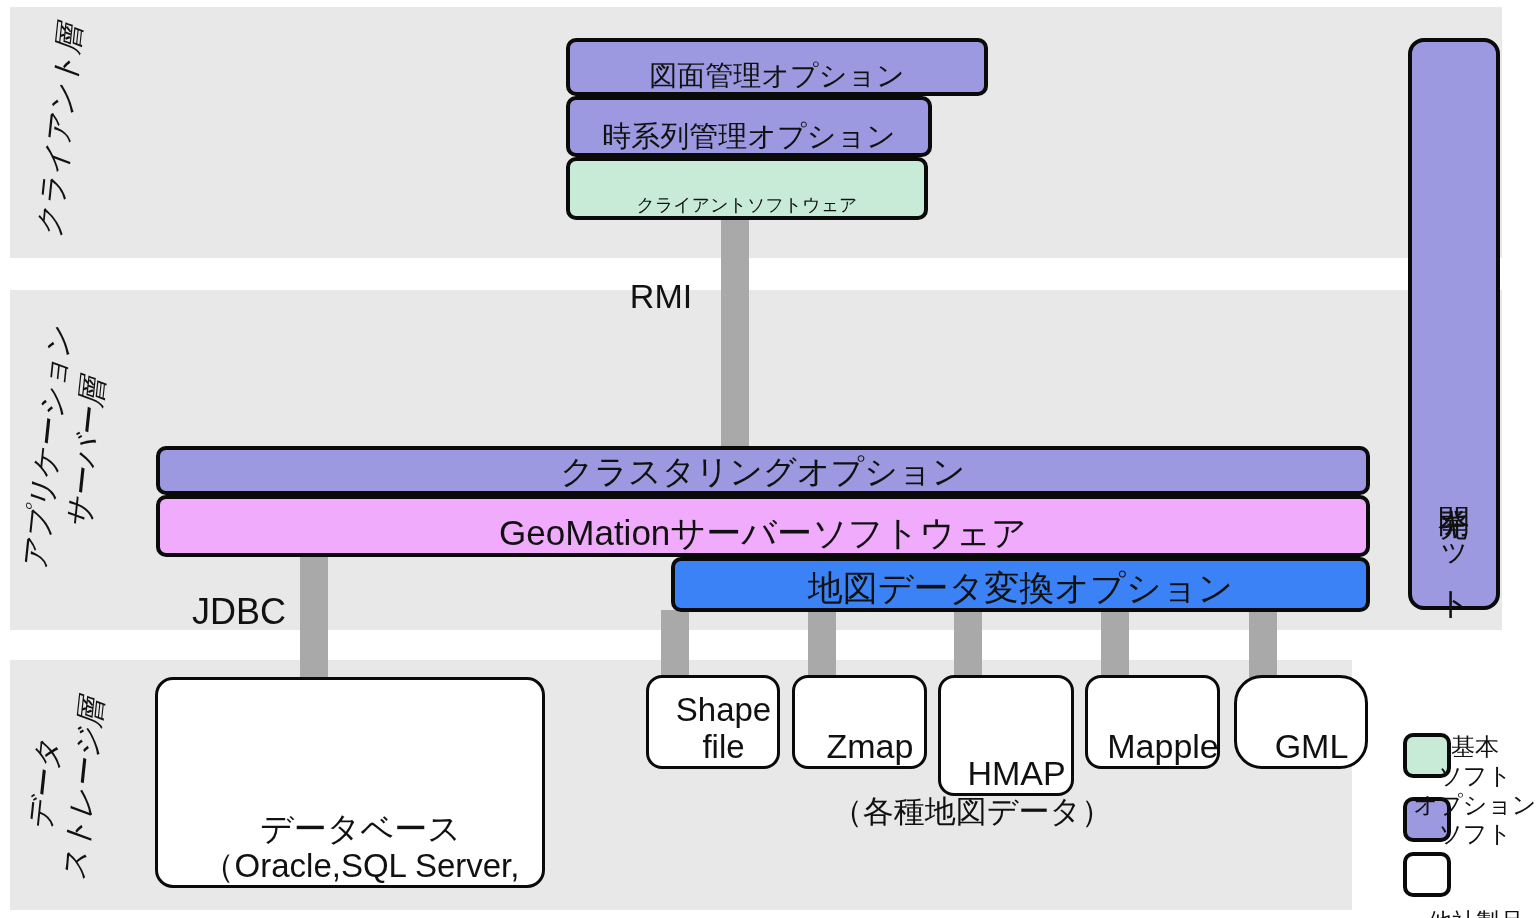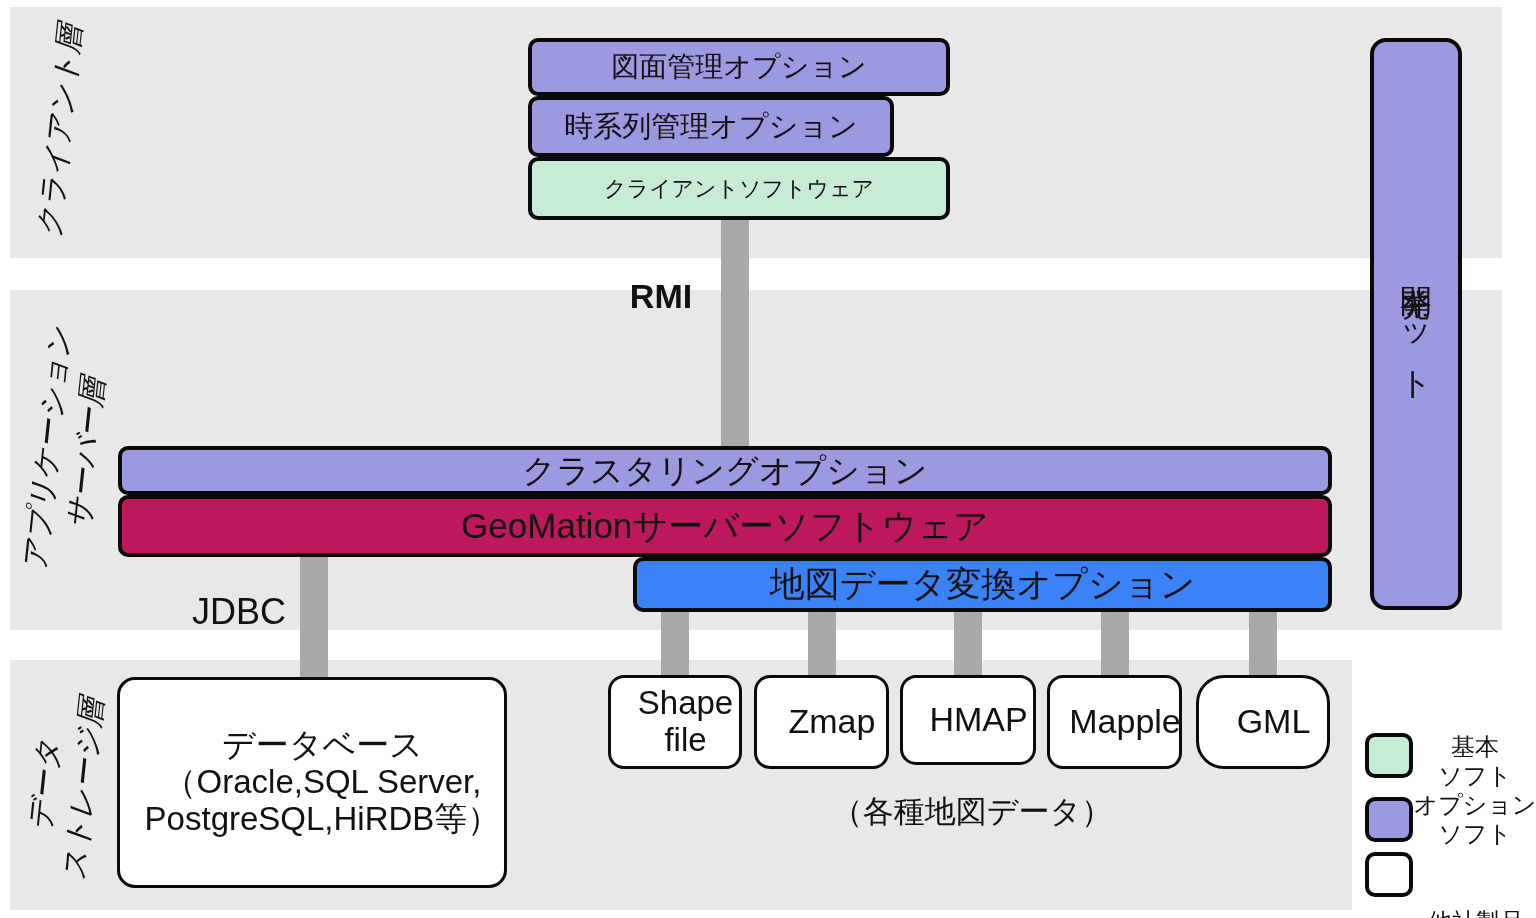--- a/index.html
+++ b/index.html
@@ -1,19 +1,19 @@
 <!DOCTYPE html>
 <html><head>
 <meta charset="utf-8">
 <style>
   html,body{margin:0;padding:0;}
   body{width:1536px;height:918px;background:#fff;font-family:"Liberation Sans","DejaVu Sans",sans-serif;color:#111;position:relative;overflow:hidden;}
   .band{position:absolute;background:#e8e8e8;z-index:0;}
   .conn{position:absolute;background:#a9a9a9;width:28px;z-index:1;}
-  .node{position:absolute;border:4px solid #0a0a0a;box-sizing:border-box;display:flex;flex-direction:column;align-items:center;justify-content:center;text-align:center;z-index:2;border-radius:10px;line-height:1.15;}
+  .node{position:absolute;border:4px solid #0a0a0a;box-sizing:border-box;display:flex;flex-direction:column;align-items:center;justify-content:flex-end;text-align:center;z-index:2;border-radius:10px;line-height:1.15;margin-left:38px;}
   .purple{background:#9c99e0;}
   .green{background:#c8ebd8;}
   .whitebox{background:#ffffff;padding-left:21px;}
   .tier-label{position:absolute;font-size:30px;font-style:italic;line-height:1.3;text-align:center;white-space:nowrap;transform:translate(-50%,-50%) rotate(-84deg);z-index:1;}
   .conn-label{position:absolute;transform:translate(-50%,-50%);z-index:3;white-space:nowrap;}
   .caption{position:absolute;font-size:31px;transform:translate(-50%,-50%);z-index:3;white-space:nowrap;}
   .legend-label{position:absolute;transform:translate(-50%,-50%);text-align:center;line-height:1.2;font-size:24px;z-index:3;white-space:nowrap;}
   .vert-text{writing-mode:vertical-rl;text-orientation:upright;font-size:32px;letter-spacing:3px;}
 </style>
 </head>
@@ -36,61 +36,60 @@
 </div>
 
 <div class="conn" style="left: 721px; top: 218px; height: 230px; background: rgb(169, 169, 169);"></div>
 <div class="conn" style="left: 300px; top: 555px; height: 125px; background: rgb(169, 169, 169);"></div>
 <div class="conn" style="left: 661px; top: 610px; height: 72px; background: rgb(169, 169, 169);"></div>
 <div class="conn" style="left: 808px; top: 610px; height: 72px; background: rgb(169, 169, 169);"></div>
 <div class="conn" style="left: 954px; top: 610px; height: 72px; background: rgb(169, 169, 169);"></div>
 <div class="conn" style="left: 1101px; top: 610px; height: 72px; background: rgb(169, 169, 169);"></div>
 <div class="conn" style="left: 1249px; top: 610px; height: 72px; background: rgb(169, 169, 169);"></div>
 
-<div class="conn-label" style="left:661px;top:296px;font-size:34px;font-weight:bold;">RMI</div>
+<div class="conn-label" style="left:661px;top:296px;font-size:34px;">RMI</div>
 <div class="conn-label" style="left:239px;top:612px;font-size:36px;">JDBC</div>
 
 <div class="node purple" style="left: 528px; top: 38px; width: 422px; height: 58px; font-size: 28px; background: rgb(156, 153, 224);">
   <div>図面管理オプション</div>
 </div>
 <div class="node purple" style="left: 528px; top: 96px; width: 366px; height: 61px; font-size: 29px; background: rgb(156, 153, 224);">
   <div>時系列管理オプション</div>
 </div>
-<div class="node green" style="left: 528px; top: 157px; width: 422px; height: 63px; font-size: 22px; background: rgb(200, 235, 216);">
+<div class="node green" style="left: 528px; top: 157px; width: 362px; height: 63px; font-size: 18px; background: rgb(200, 235, 216);">
   <div>クライアントソフトウェア</div>
 </div>
 
 <div class="node purple" style="left: 1370px; top: 38px; width: 92px; height: 572px; border-radius: 16px; background: rgb(156, 153, 224);">
   <div class="vert-text">開発キット</div>
 </div>
 
 <div class="node purple" style="left: 118px; top: 446px; width: 1214px; height: 49px; font-size: 33px; background: rgb(156, 153, 224);">
   <div>クラスタリングオプション</div>
 </div>
-<div class="node green" style="left: 118px; top: 495px; width: 1214px; height: 62px; font-size: 35px; background: #be185d;">
+<div class="node green" style="left: 118px; top: 495px; width: 1214px; height: 62px; font-size: 35px; background: #f0abfc;">
   <div>GeoMationサーバーソフトウェア</div>
 </div>
 <div class="node purple" style="left: 633px; top: 557px; width: 699px; height: 55px; font-size: 35px; background: #3b82f6;">
   <div>地図データ変換オプション</div>
 </div>
 
 <div class="node whitebox" style="left:117px;top:677px;width:390px;height:211px;border-radius:18px;font-size:33px;line-height:1.12;border-width:3.5px;">
   <div>データベース</div>
   <div>（Oracle,SQL Server,</div>
-  <div>PostgreSQL,HiRDB等）</div>
 </div>
 
 <div class="node whitebox" style="left:608px;top:675px;width:134px;height:94px;border-radius:16px;font-size:33px;line-height:1.12;border-width:3.5px;">
   <div>Shape</div>
   <div>file</div>
 </div>
 <div class="node whitebox" style="left:754px;top:675px;width:135px;height:94px;border-radius:16px;font-size:34px;border-width:3.5px;">
   <div>Zmap</div>
 </div>
-<div class="node whitebox" style="left:900px;top:675px;width:136px;height:90px;border-radius:16px;font-size:34px;border-width:3.5px;">
+<div class="node whitebox" style="left:900px;top:675px;width:136px;height:121px;border-radius:16px;font-size:34px;border-width:3.5px;">
   <div>HMAP</div>
 </div>
 <div class="node whitebox" style="left:1047px;top:675px;width:135px;height:94px;border-radius:16px;font-size:34px;border-width:3.5px;">
   <div>Mapple</div>
 </div>
 <div class="node whitebox" style="left:1196px;top:675px;width:134px;height:94px;border-radius:28px;font-size:34px;border-width:3.5px;">
   <div>GML</div>
 </div>
 
 <div class="caption" style="left:972px;top:812px;">（各種地図データ）</div>

